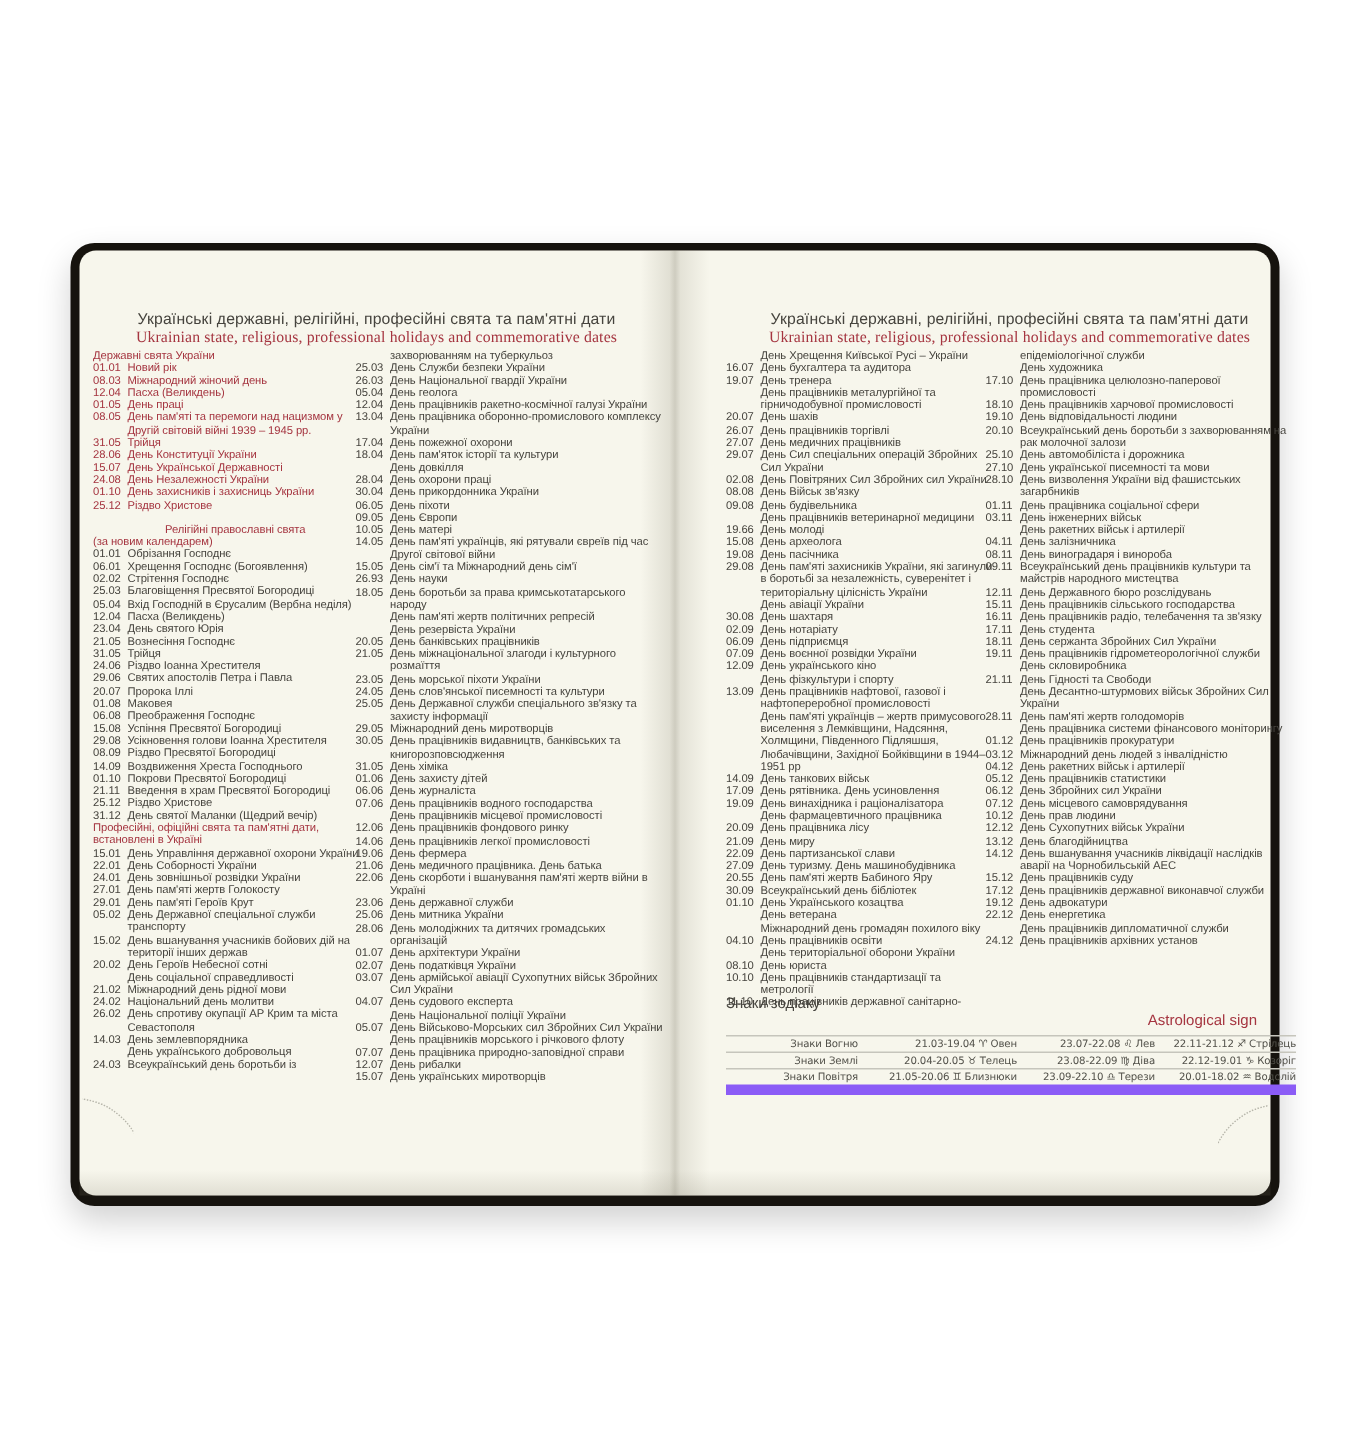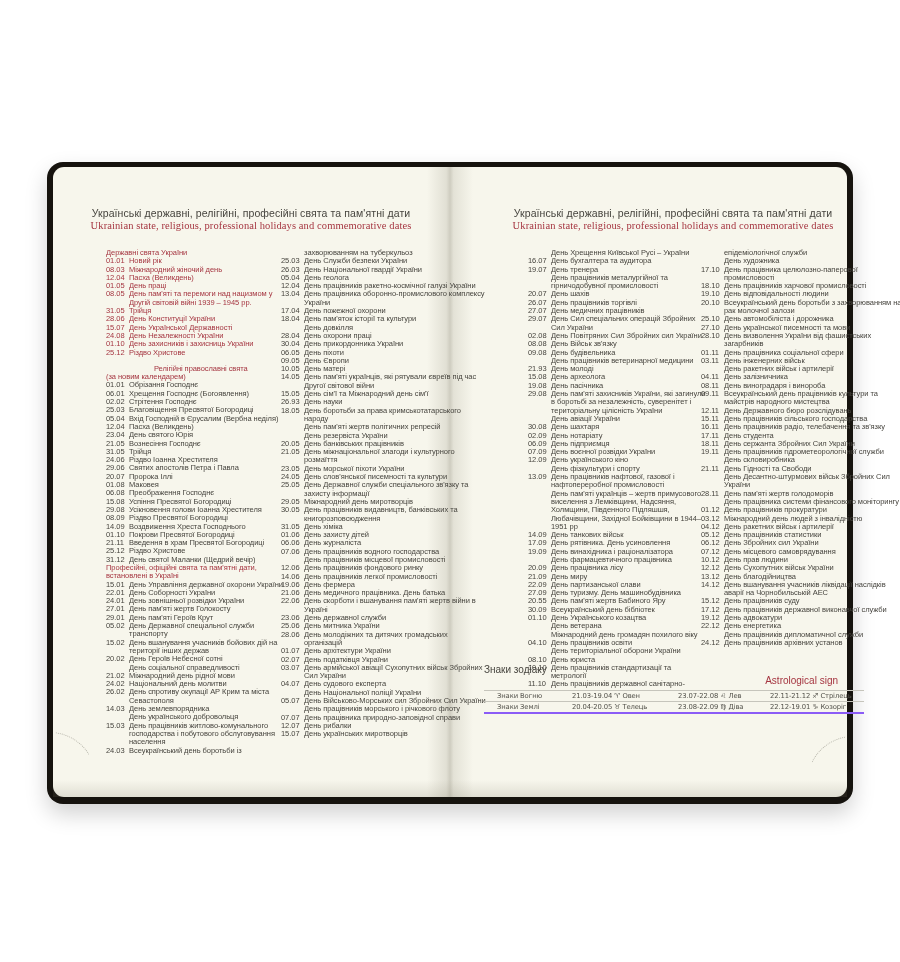--- a/index.html
+++ b/index.html
@@ -20,31 +20,31 @@
     position:absolute;left:427px;top:167px;width:46px;height:630px;
     background:linear-gradient(90deg,rgba(110,105,85,0) 0%,rgba(110,105,85,.16) 42%,rgba(90,85,65,.26) 50%,rgba(110,105,85,.14) 58%,rgba(110,105,85,0) 100%);
   }
   .page-edge-bottom{
     position:absolute;left:53px;top:780px;width:794px;height:17px;
     background:linear-gradient(180deg,rgba(120,115,95,0),rgba(120,115,95,.18));
   }
   .ptitle{position:absolute;top:207px;width:378px;text-align:center;}
   .ptitle .uk{font-size:10.5px;line-height:12.5px;color:#46443e;letter-spacing:.1px;}
   .ptitle .en{font-size:10.5px;line-height:12.5px;color:#a53540;letter-spacing:.1px;font-family:Liberation Serif, serif;}
-  .col{position:absolute;top:249px;font-size:7.5px;line-height:8.3px;color:#46443e;letter-spacing:-.05px;margin-left:44px;}
+  .col{position:absolute;top:233px;font-size:7.5px;line-height:8.3px;color:#46443e;letter-spacing:-.05px;}
   .entry{display:flex;}
   .entry .date{flex:0 0 23px;white-space:nowrap;}
   .entry .txt{flex:1;}
   .entry.red{color:#a53540;}
   .hdr{color:#a53540;}
   .hdr.gap{margin-top:8px;padding-left:48px;}
   .zodiac{position:absolute;left:484px;top:664px;width:380px;}
   .zhead-uk{text-align:left;padding-right:26px;font-size:10px;line-height:11px;color:#46443e;}
   .zhead-en{text-align:right;padding-right:26px;font-size:10px;line-height:11px;color:#a53540;}
-  .ztable{margin-top:4px;border-bottom:2px solid #8b5cf6;}
+  .ztable{margin-top:4px;border-bottom:7px solid #8b5cf6;text-align:right;}
   .zrow{
     display:grid;grid-template-columns:88px 106px 92px 94px;
     border-top:1px solid #c6c5bc;height:10px;align-items:center;
     font-size:6.8px;color:#52514a;font-family:"DejaVu Sans",sans-serif;letter-spacing:-.1px;
   }
   .zgroup{padding-left:13px;}
   .stitch{position:absolute;overflow:hidden;}
   .stitch-left{left:55px;top:726px;width:34px;height:58px;}
   .stitch-left .c{position:absolute;left:-52px;top:6px;width:92px;height:96px;
     border:1.6px dotted #b7b6ab;border-radius:50%;}
@@ -257,24 +257,20 @@
     </div>
     <div class="entry">
       <span class="date">14.03</span>
       <span class="txt">День землевпорядника</span>
     </div>
     <div class="entry">
       <span class="date"></span>
       <span class="txt">День українського добровольця</span>
     </div>
     <div class="entry">
-      <span class="date">15.03</span>
-      <span class="txt">День працівників житлово-комунального господарства і побутового обслуговування населення</span>
-    </div>
-    <div class="entry">
       <span class="date">24.03</span>
       <span class="txt">Всеукраїнський день боротьби із</span>
     </div>
   </div>
 <div class="col" style="left:237px;width:205px;">
     <div class="entry">
       <span class="date"></span>
       <span class="txt">захворюванням на туберкульоз</span>
     </div>
     <div class="entry">
@@ -517,21 +513,21 @@
     </div>
     <div class="entry">
       <span class="date">09.08</span>
       <span class="txt">День будівельника</span>
     </div>
     <div class="entry">
       <span class="date"></span>
       <span class="txt">День працівників ветеринарної медицини</span>
     </div>
     <div class="entry">
-      <span class="date">21.93</span>
+      <span class="date">19.66</span>
       <span class="txt">День молоді</span>
     </div>
     <div class="entry">
       <span class="date">15.08</span>
       <span class="txt">День археолога</span>
     </div>
     <div class="entry">
       <span class="date">19.08</span>
       <span class="txt">День пасічника</span>
     </div>
@@ -828,20 +824,26 @@
         <span>21.03-19.04 ♈ Овен</span>
         <span>23.07-22.08 ♌ Лев</span>
         <span>22.11-21.12 ♐ Стрілець</span>
       </div>
       <div class="zrow">
         <span class="zgroup">Знаки Землі</span>
         <span>20.04-20.05 ♉ Телець</span>
         <span>23.08-22.09 ♍ Діва</span>
         <span>22.12-19.01 ♑ Козоріг</span>
       </div>
+      <div class="zrow">
+        <span class="zgroup">Знаки Повітря</span>
+        <span>21.05-20.06 ♊ Близнюки</span>
+        <span>23.09-22.10 ♎ Терези</span>
+        <span>20.01-18.02 ♒ Водолій</span>
+      </div>
     </div>
 </div>
 
 <div class="stitch stitch-left">
     <div class="c"></div>
   </div>
 <div class="stitch stitch-right">
     <div class="c"></div>
   </div>
 

